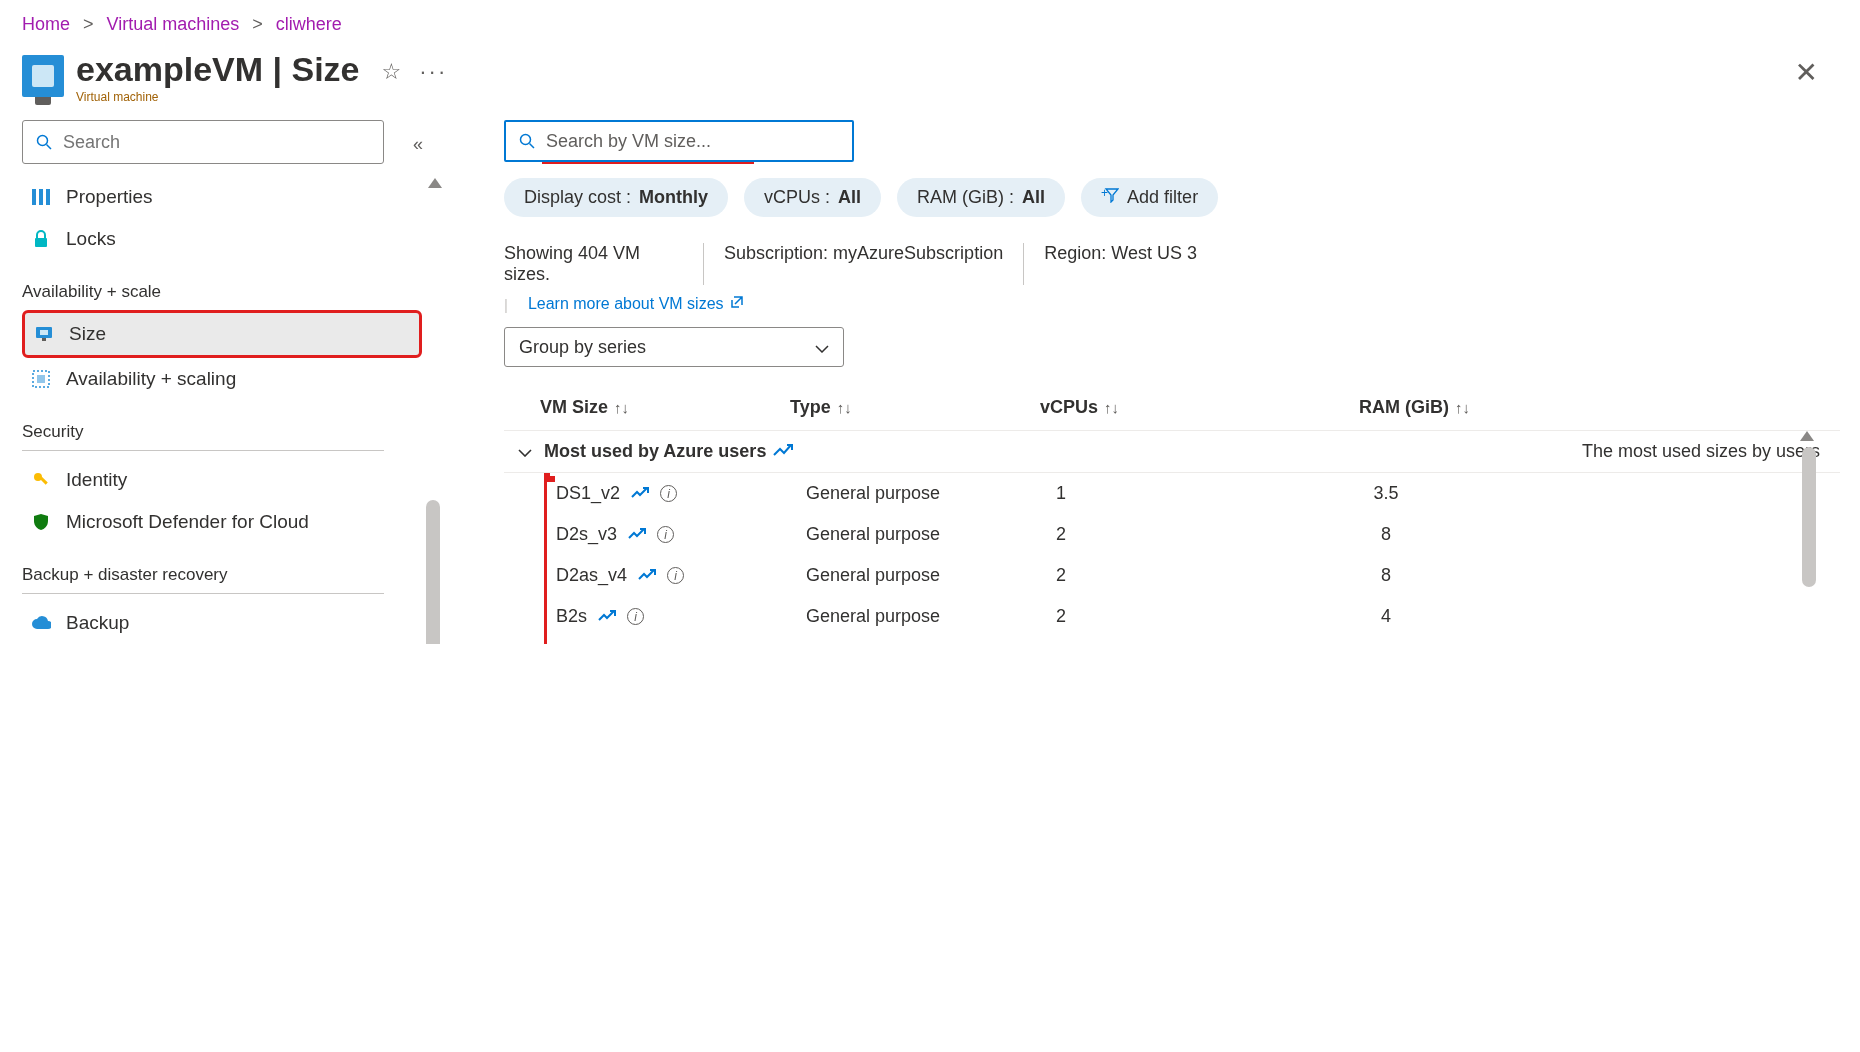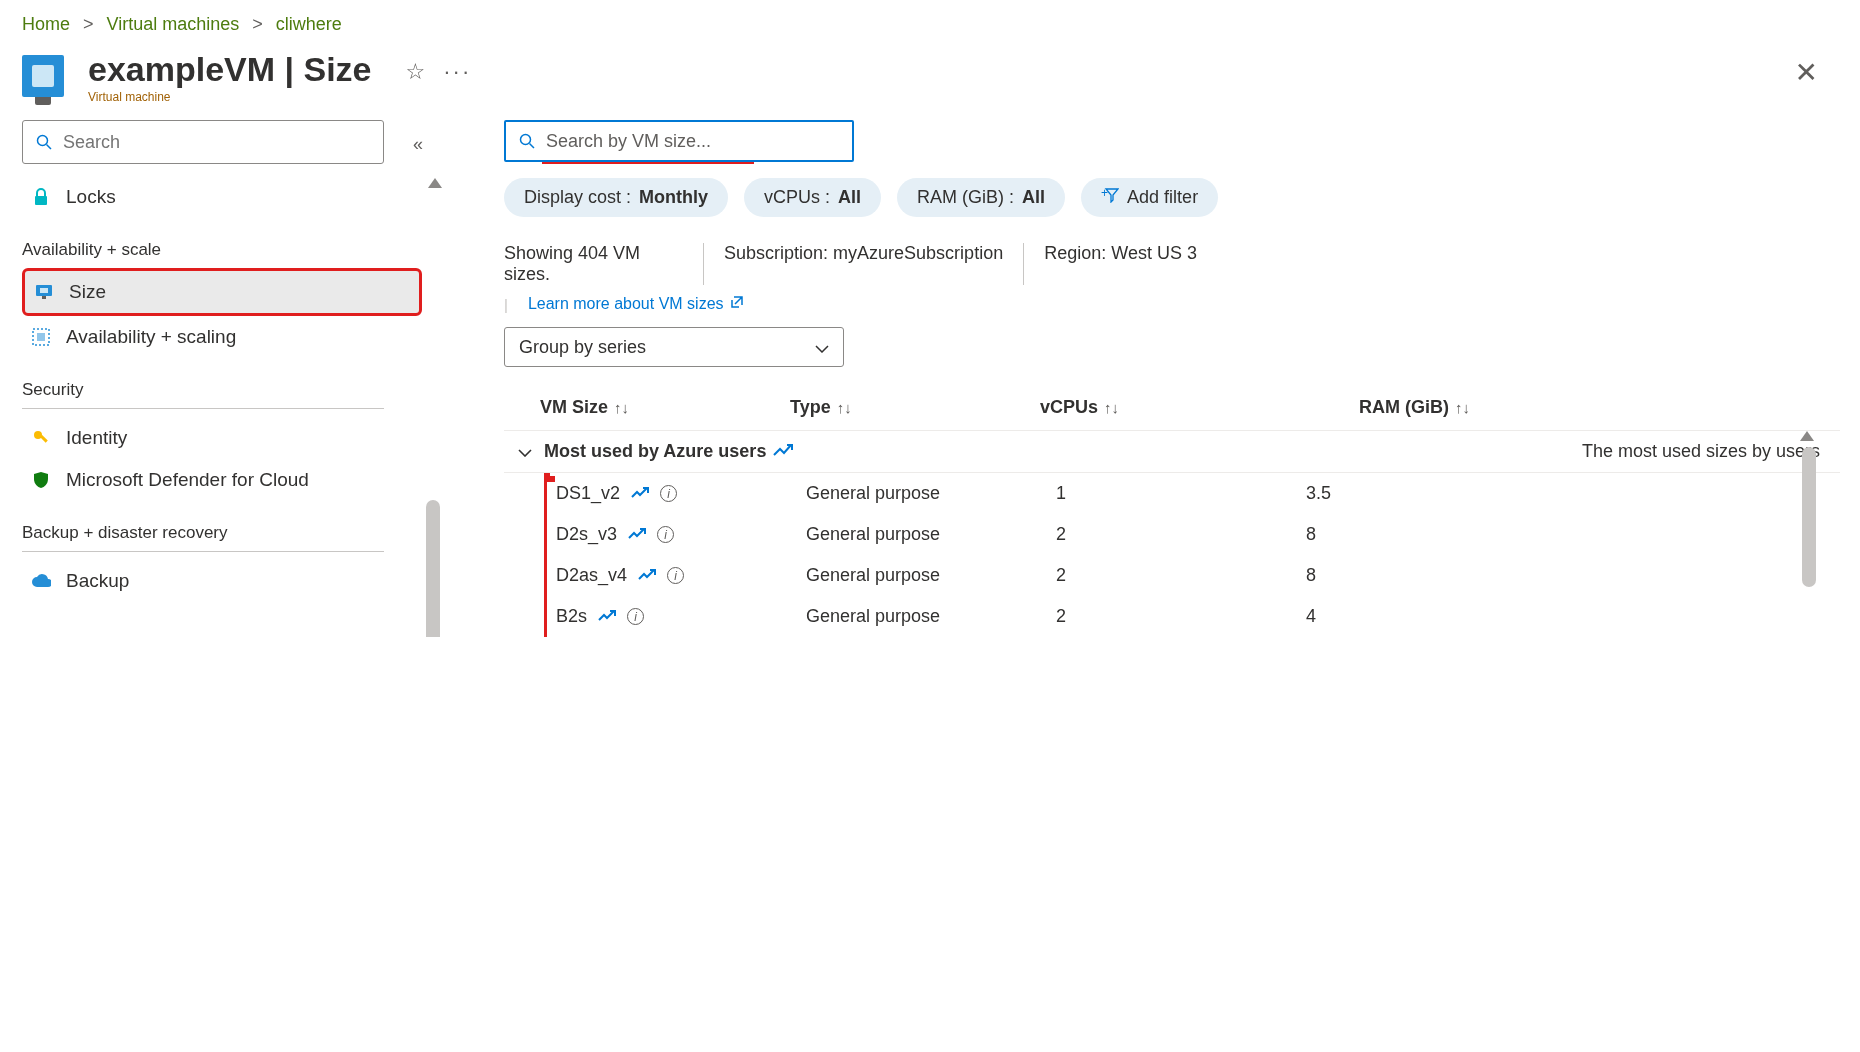--- a/index.html
+++ b/index.html
@@ -4,24 +4,24 @@
   <style>
     * { box-sizing: border-box; margin: 0; padding: 0; }
     body {
       font-family: "Segoe UI", -apple-system, sans-serif;
       font-size: 15px;
       color: #323130;
       background: #fff;
       width: 1860px;
     }
     .breadcrumb { padding: 14px 22px 8px; font-size: 18px; }
-    .breadcrumb a { color: #4d7c0f; text-decoration: none; cursor: pointer; }
+    .breadcrumb a { color: #a21caf; text-decoration: none; cursor: pointer; }
     .breadcrumb .sep { color: #605e5c; margin: 0 8px; }
     .title-row {
-      display: flex; align-items: flex-start; padding: 8px 22px 16px; gap: 24px;
+      display: flex; align-items: flex-start; padding: 8px 22px 16px; gap: 12px;
     }
     .vm-icon {
       width: 42px; height: 42px; background: #258ed6; border-radius: 2px;
       display: flex; align-items: center; justify-content: center; position: relative;
       margin-top: 4px;
     }
     .vm-icon::before { content: ""; width: 22px; height: 22px; background: #cce7f6; border-radius: 2px; }
     .vm-icon::after { content: ""; position: absolute; bottom: -8px; left: 50%; transform: translateX(-50%);
       width: 16px; height: 8px; background: #605e5c; border-radius: 0 0 2px 2px; }
     .title-text h1 { font-size: 34px; font-weight: 600; line-height: 1.1; }
@@ -90,21 +90,21 @@
       display: flex; align-items: center; padding: 10px 0 10px 14px;
       font-weight: 600; font-size: 18px; border-bottom: 1px solid #edebe9;
     }
     .group-row .note { margin-left: auto; font-weight: 400; padding-right: 20px; }
     .tbl-row {
       display: grid; grid-template-columns: 250px 250px 250px 180px; padding: 10px 0 10px 52px;
       font-size: 18px; align-items: center;
     }
     .tbl-row .vm-size { display: flex; align-items: center; gap: 10px; }
     .vmname { color: #323130; }
-    .right-cell { text-align: left; padding-right: 20px; }
+    .right-cell { text-align: center; padding-right: 20px; }
     .trend-icon { color: #0078d4; font-weight: 700; font-size: 16px; }
     .info-icon {
       width: 17px; height: 17px; border: 1.5px solid #605e5c; border-radius: 50%;
       font-size: 12px; display: inline-flex; align-items: center; justify-content: center;
       font-style: italic; color: #605e5c;
     }
     .main-scroll-up {
       position: absolute; right: 26px; top: 0;
       width: 0; height: 0;
       border-left: 7px solid transparent;
@@ -150,20 +150,30 @@
         <svg width="16" height="16" viewBox="0 0 16 16">
             <circle cx="6.5" cy="6.5" r="5" fill="none" stroke="currentColor" stroke-width="1.5"></circle>
             <line x1="10.5" y1="10.5" x2="15" y2="15" stroke="currentColor" stroke-width="1.5"></line>
           </svg>
       </span>
       <input placeholder="Search" style="">
     </div>
     <div class="chev-left">«</div>
     <div class="sidebar-scroll-up"></div>
 
+    <div class="nav-item">
+      <span class="icon-box" style="color:#258ed6;">
+        <svg width="18" height="18" viewBox="0 0 18 18">
+            <rect x="0" y="1" width="4" height="16" fill="currentColor"></rect>
+            <rect x="7" y="1" width="4" height="16" fill="currentColor"></rect>
+            <rect x="14" y="1" width="4" height="16" fill="currentColor"></rect>
+          </svg>
+      </span>
+      <span>Properties</span>
+    </div>
     <div class="nav-item">
       <span class="icon-box" style="color:#00b7c3;">
         <svg width="16" height="18" viewBox="0 0 16 18">
             <rect x="2" y="8" width="12" height="9" rx="1" fill="currentColor"></rect>
             <path d="M4 8V5a4 4 0 018 0v3" fill="none" stroke="currentColor" stroke-width="2"></path>
           </svg>
       </span>
       <span>Locks</span>
     </div>
 

